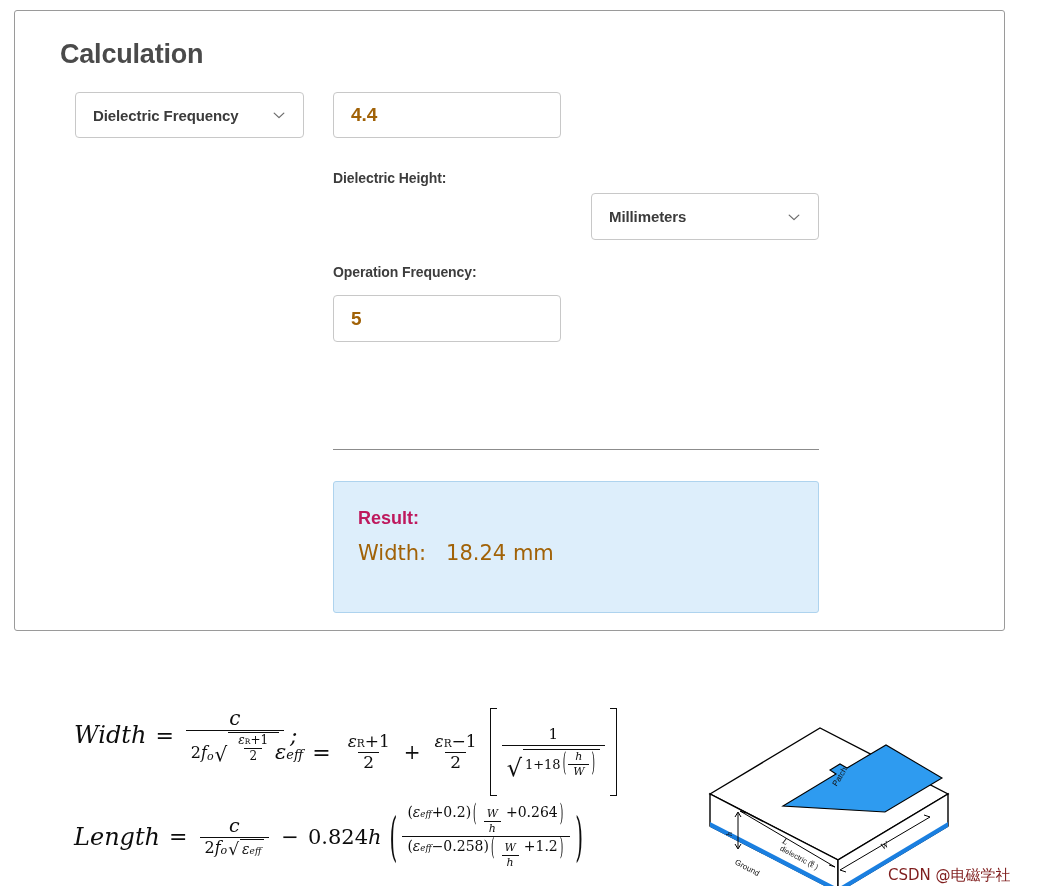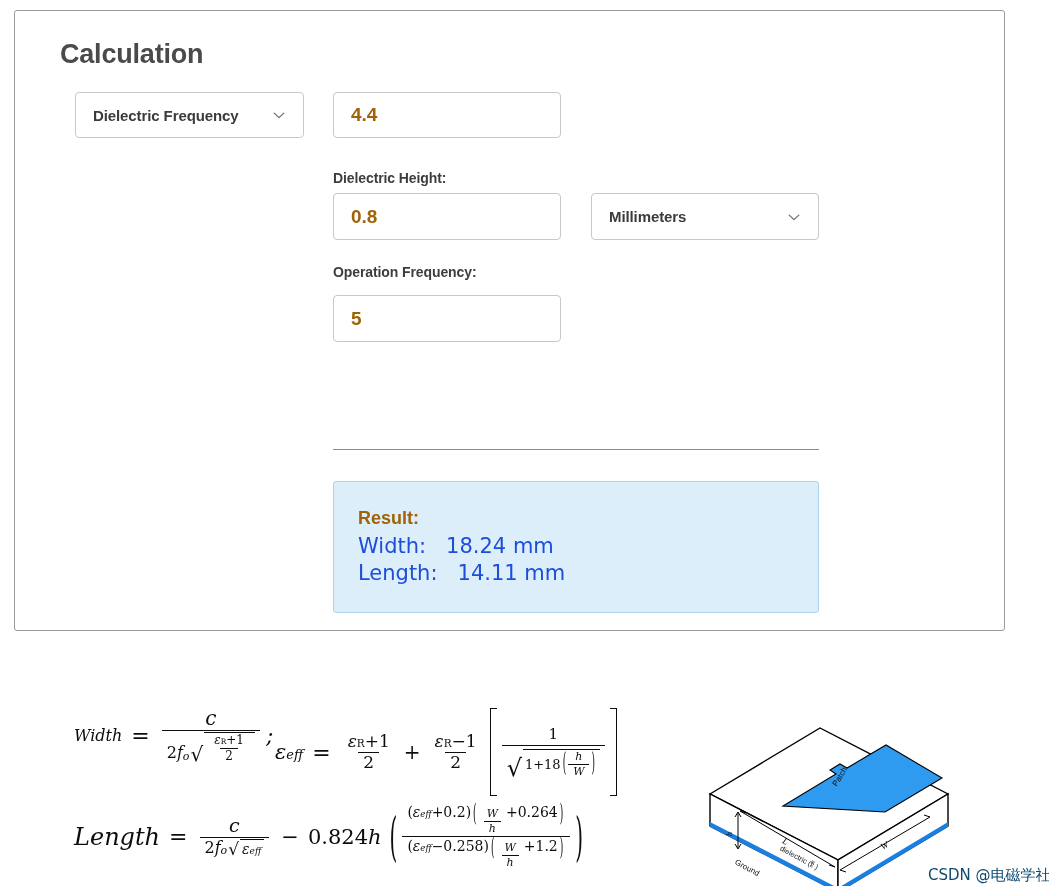--- a/index.html
+++ b/index.html
@@ -109,28 +109,28 @@
     left: 318px; top: 470px;
     width: 486px; height: 132px;
     background: #ddeefb;
     border: 1px solid #aed3ee;
     border-radius: 3px;
   }
   .result-inner { position: absolute; left: 24px; top: 26px; }
   .result-heading {
     font-size: 18px;
     font-weight: 700;
-    color: #a16207;
+    color: #be185d;
     font-family: "Liberation Sans Narrow", "Liberation Sans", sans-serif;
     line-height: 1.2;
-    margin-bottom: 3px;
+    margin-bottom: 10px;
   }
   .result-line {
     font-size: 21px;
-    color: #1d4ed8;
+    color: #a16207;
     line-height: 1.32;
     white-space: pre;
     font-family: "DejaVu Sans", sans-serif;
     font-weight: 400;
   }
 
   
   .formulas {
     position: absolute;
     left: 60px; top: 690px;
@@ -190,23 +190,23 @@
   .row { display: flex; align-items: center; }
 
   
   .diagram {
     position: absolute;
     left: 690px; top: 686px;
     width: 280px; height: 200px;
   }
   .watermark {
     position: absolute;
-    left: 928px; top: 866px;
+    left: 888px; top: 866px;
     font-size: 15px;
-    color: #0c4a6e;
+    color: #7f1d1d;
     font-family: "DejaVu Sans", sans-serif;
     white-space: nowrap;
   }
 </style>
 </head>
 <body>
 
 <div id="root">
 
   <div class="calc-card">
@@ -220,23 +220,20 @@
           <path d="M2.2 5.1 L7 9.6 L11.8 5.1" fill="none" stroke="#6d6d6d" stroke-width="1.3" stroke-linecap="round" stroke-linejoin="round"></path>
         </svg>
       </span>
     </div>
 
     <div class="field text" id="f-dielectric-val">
       <span>4.4</span>
     </div>
 
     <div class="form-label" id="lbl-height">Dielectric Height:</div>
-    <div class="field text" id="f-height-val">
-      <span>0.8</span>
-    </div>
     <div class="field select" id="f-height-unit">
       <span>Millimeters</span>
       <span class="chev">
         <svg viewBox="0 0 14 14" width="14" height="14" aria-hidden="true">
           <path d="M2.2 5.1 L7 9.6 L11.8 5.1" fill="none" stroke="#6d6d6d" stroke-width="1.3" stroke-linecap="round" stroke-linejoin="round"></path>
         </svg>
       </span>
     </div>
 
     <div class="form-label" id="lbl-freq">Operation Frequency:</div>
@@ -244,29 +241,28 @@
       <span>5</span>
     </div>
 
 
     <div class="divider"></div>
 
     <div class="result-box">
       <div class="result-inner">
         <div class="result-heading">Result:</div>
         <div class="result-line">Width:   18.24 mm</div>
-        <div class="result-line">Length:   14.11 mm</div>
       </div>
     </div>
   </div>
 
   <div class="formulas">
 
     <div class="row fml" style="font-size:22px; position:absolute; left:14px; top:18px;">
-      <span class="it" style="font-size:16px;">Width</span>
+      <span class="it" style="font-size:24px;">Width</span>
       <span style="margin:0 9px;">=</span>
       <span class="frac" style="font-size:20px;">
         <span class="num it">c</span>
         <span class="den" style="display:flex;align-items:flex-end;">
           <span style="font-size:16px;">2</span>
           <span class="it" style="font-size:16px;">f</span>
           <span class="it sub" style="font-size:11px;">o</span>
           <span class="radic" style="font-size:13px;margin-left:1px;">
             <span class="sign" style="font-size:20px;line-height:0.8;">√</span>
             <span class="body">

